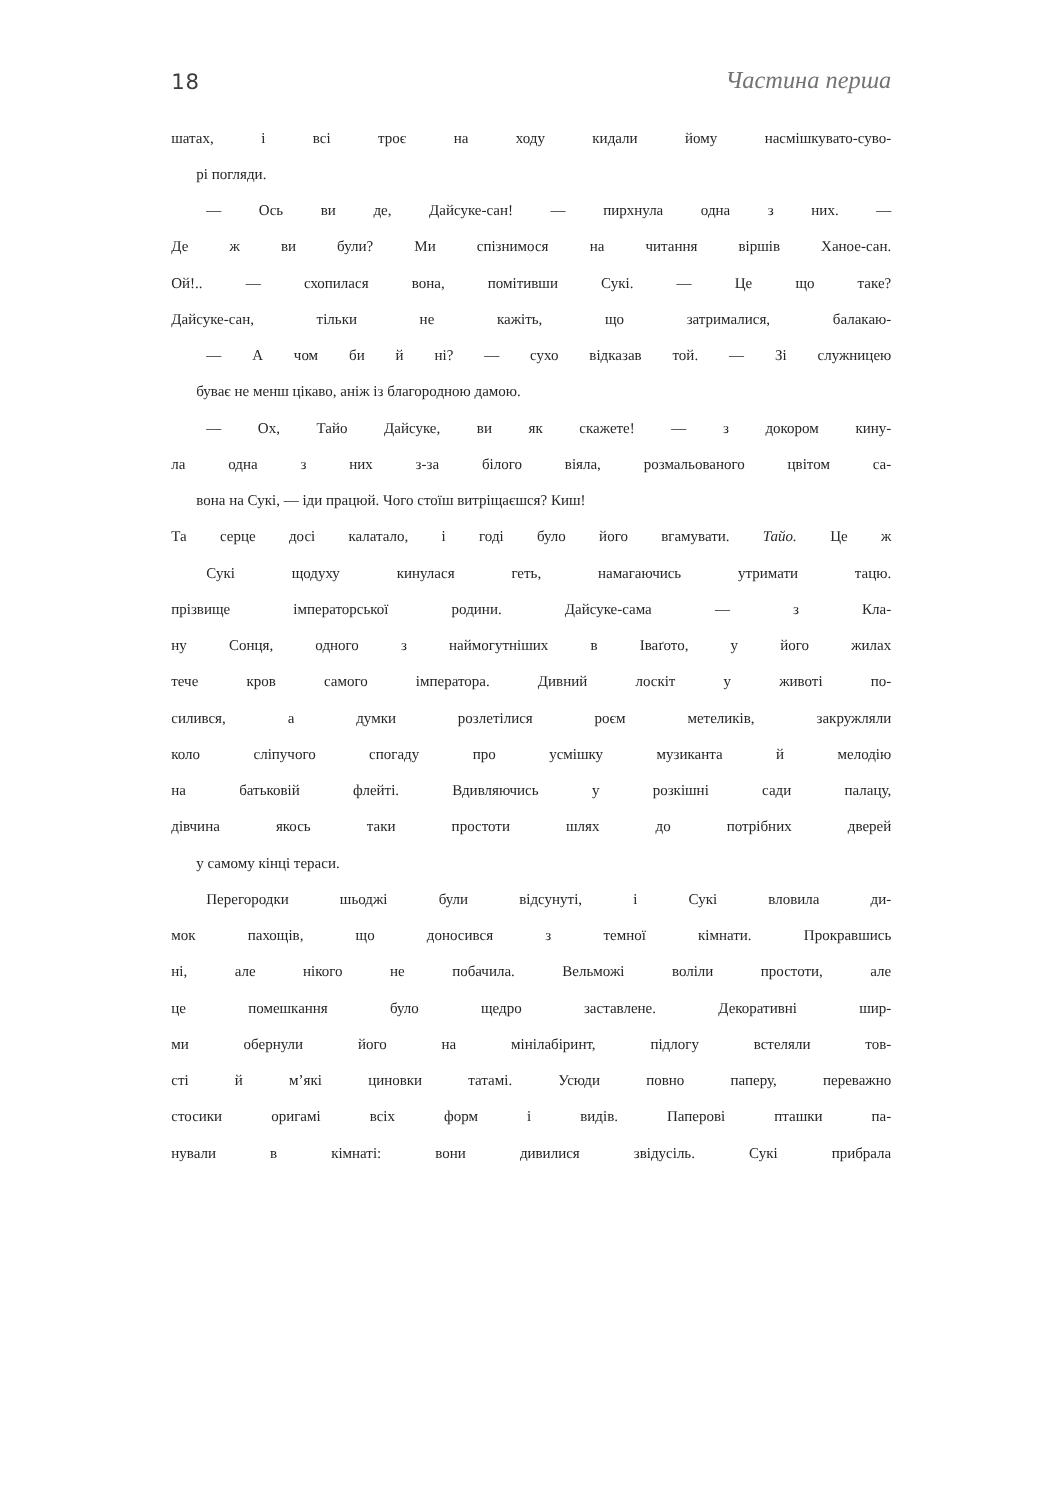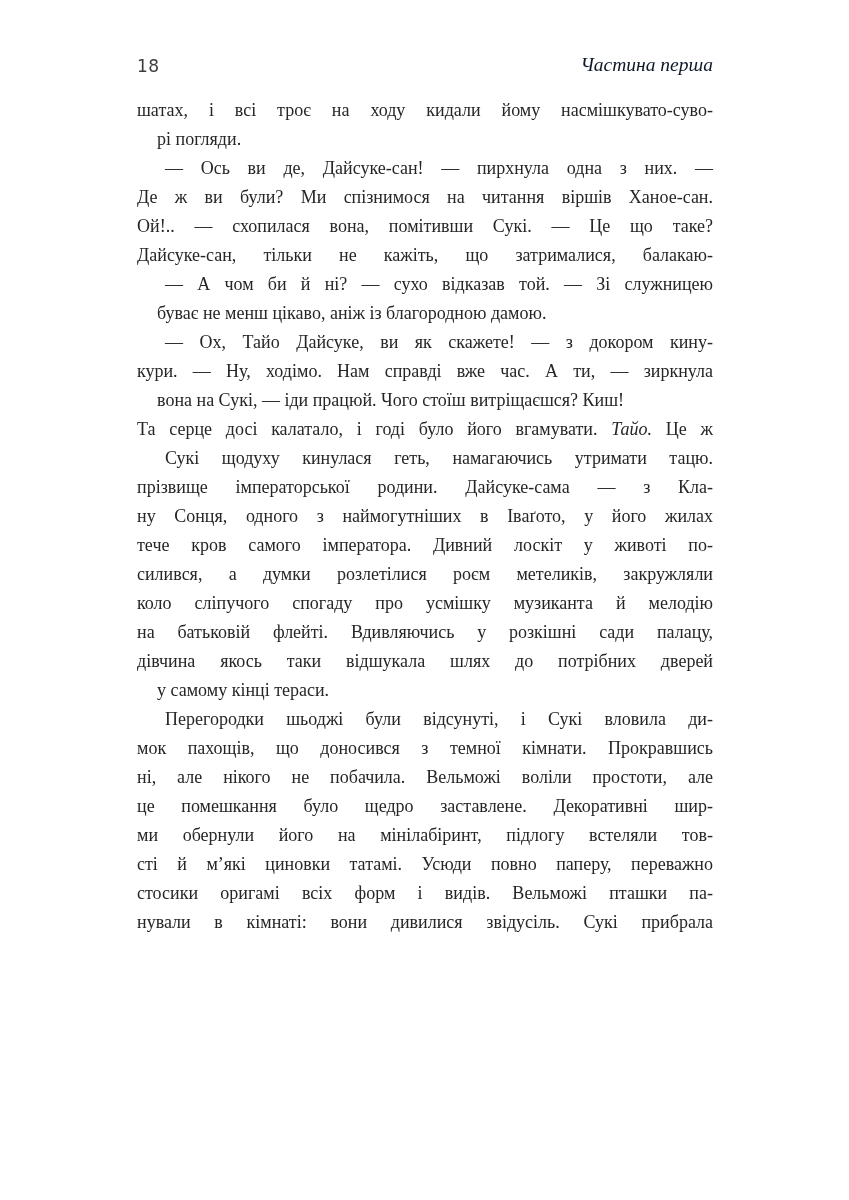--- a/index.html
+++ b/index.html
@@ -23,29 +23,29 @@
   .folio {
     font-family: "DejaVu Sans", "Liberation Sans", sans-serif;
     font-size: 17px;
     color: #3d3d3d;
     letter-spacing: 0.5px;
   }
   .running-header {
     font-family: "Liberation Serif", serif;
     font-style: italic;
     font-size: 19.5px;
-    color: #0f172a;
+    color: #737373;
   }
   .body-text {
     position: absolute;
     top: 96px;
     left: 137px;
     width: 576px;
     font-family: "Liberation Serif", serif;
-    font-size: 18px;
+    font-size: 12px;
     line-height: 29px;
     color: #262626;
   }
   .para { margin: 0; padding: 0; }
   .line {
     display: block;
     text-align: justify;
     text-align-last: justify;
     white-space: normal;
   }
@@ -71,39 +71,39 @@
         <span class="line"><span>Де ж ви були? Ми спізнимося на читання віршів Ханое-сан.</span></span>
         <span class="line"><span>Ой!.. — схопилася вона, помітивши Сукі. — Це що таке?</span></span>
         <span class="line"><span>Дайсуке-сан, тільки не кажіть, що затрималися, балакаю-</span></span>
       </p>
       <p class="para">
         <span class="line indent"><span>— А чом би й ні? — сухо відказав той. — Зі служницею</span></span>
         <span class="line last"><span>буває не менш цікаво, аніж із благородною дамою.</span></span>
       </p>
       <p class="para">
         <span class="line indent"><span>— Ох, Тайо Дайсуке, ви як скажете! — з докором кину-</span></span>
-        <span class="line"><span>кури. — Ну, ходімо. Нам справді вже час. А ти, — зиркнула</span></span>
+        <span class="line"><span>ла одна з них з-за білого віяла, розмальованого цвітом са-</span></span>
         <span class="line last"><span>вона на Сукі, — іди працюй. Чого стоїш витріщаєшся? Киш!</span></span>
       </p>
       <p class="para">
         <span class="line"><span>Та серце досі калатало, і годі було його вгамувати. </span><span class="it">Тайо.</span><span> Це ж</span></span>
         <span class="line indent"><span>Сукі щодуху кинулася геть, намагаючись утримати тацю.</span></span>
         <span class="line"><span>прізвище імператорської родини. Дайсуке-сама — з Кла-</span></span>
         <span class="line"><span>ну Сонця, одного з наймогутніших в Іваґото, у його жилах</span></span>
         <span class="line"><span>тече кров самого імператора. Дивний лоскіт у животі по-</span></span>
         <span class="line"><span>силився, а думки розлетілися роєм метеликів, закружляли</span></span>
         <span class="line"><span>коло сліпучого спогаду про усмішку музиканта й мелодію</span></span>
         <span class="line"><span>на батьковій флейті. Вдивляючись у розкішні сади палацу,</span></span>
-        <span class="line"><span>дівчина якось таки відшукала шлях до потрібних дверей</span></span>
+        <span class="line"><span>дівчина якось таки простоти шлях до потрібних дверей</span></span>
         <span class="line last"><span>у самому кінці тераси.</span></span>
       </p>
       <p class="para">
         <span class="line indent"><span>Перегородки шьоджі були відсунуті, і Сукі вловила ди-</span></span>
         <span class="line"><span>мок пахощів, що доносився з темної кімнати. Прокравшись</span></span>
         <span class="line"><span>ні, але нікого не побачила. Вельможі воліли простоти, але</span></span>
         <span class="line"><span>це помешкання було щедро заставлене. Декоративні шир-</span></span>
         <span class="line"><span>ми обернули його на мінілабіринт, підлогу встеляли тов-</span></span>
         <span class="line"><span>сті й м’які циновки татамі. Усюди повно паперу, переважно</span></span>
-        <span class="line"><span>стосики оригамі всіх форм і видів. Вельможі пташки па-</span></span>
+        <span class="line"><span>стосики оригамі всіх форм і видів. Паперові пташки па-</span></span>
         <span class="line"><span>нували в кімнаті: вони дивилися звідусіль. Сукі прибрала</span></span>
       </p>
     </div>
 </div>
 
 </body></html>

